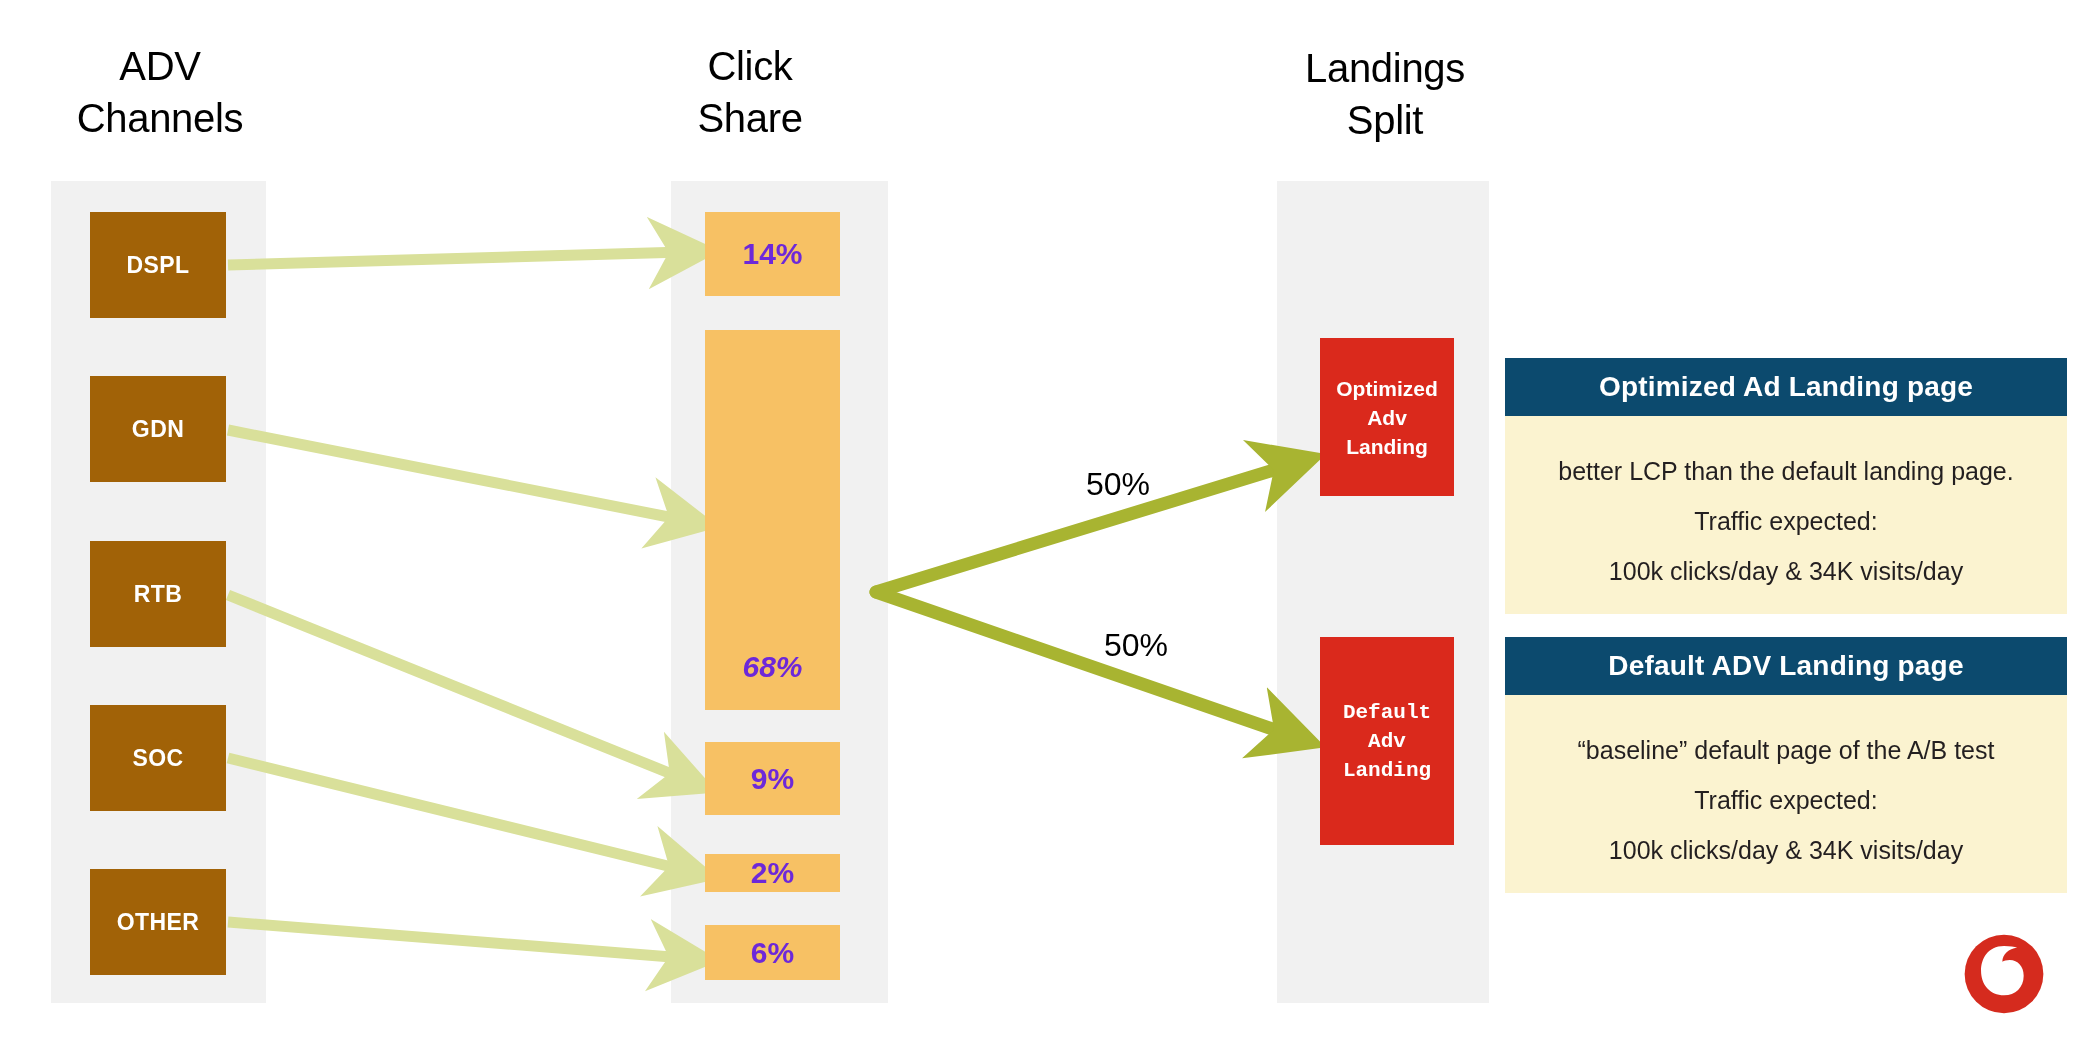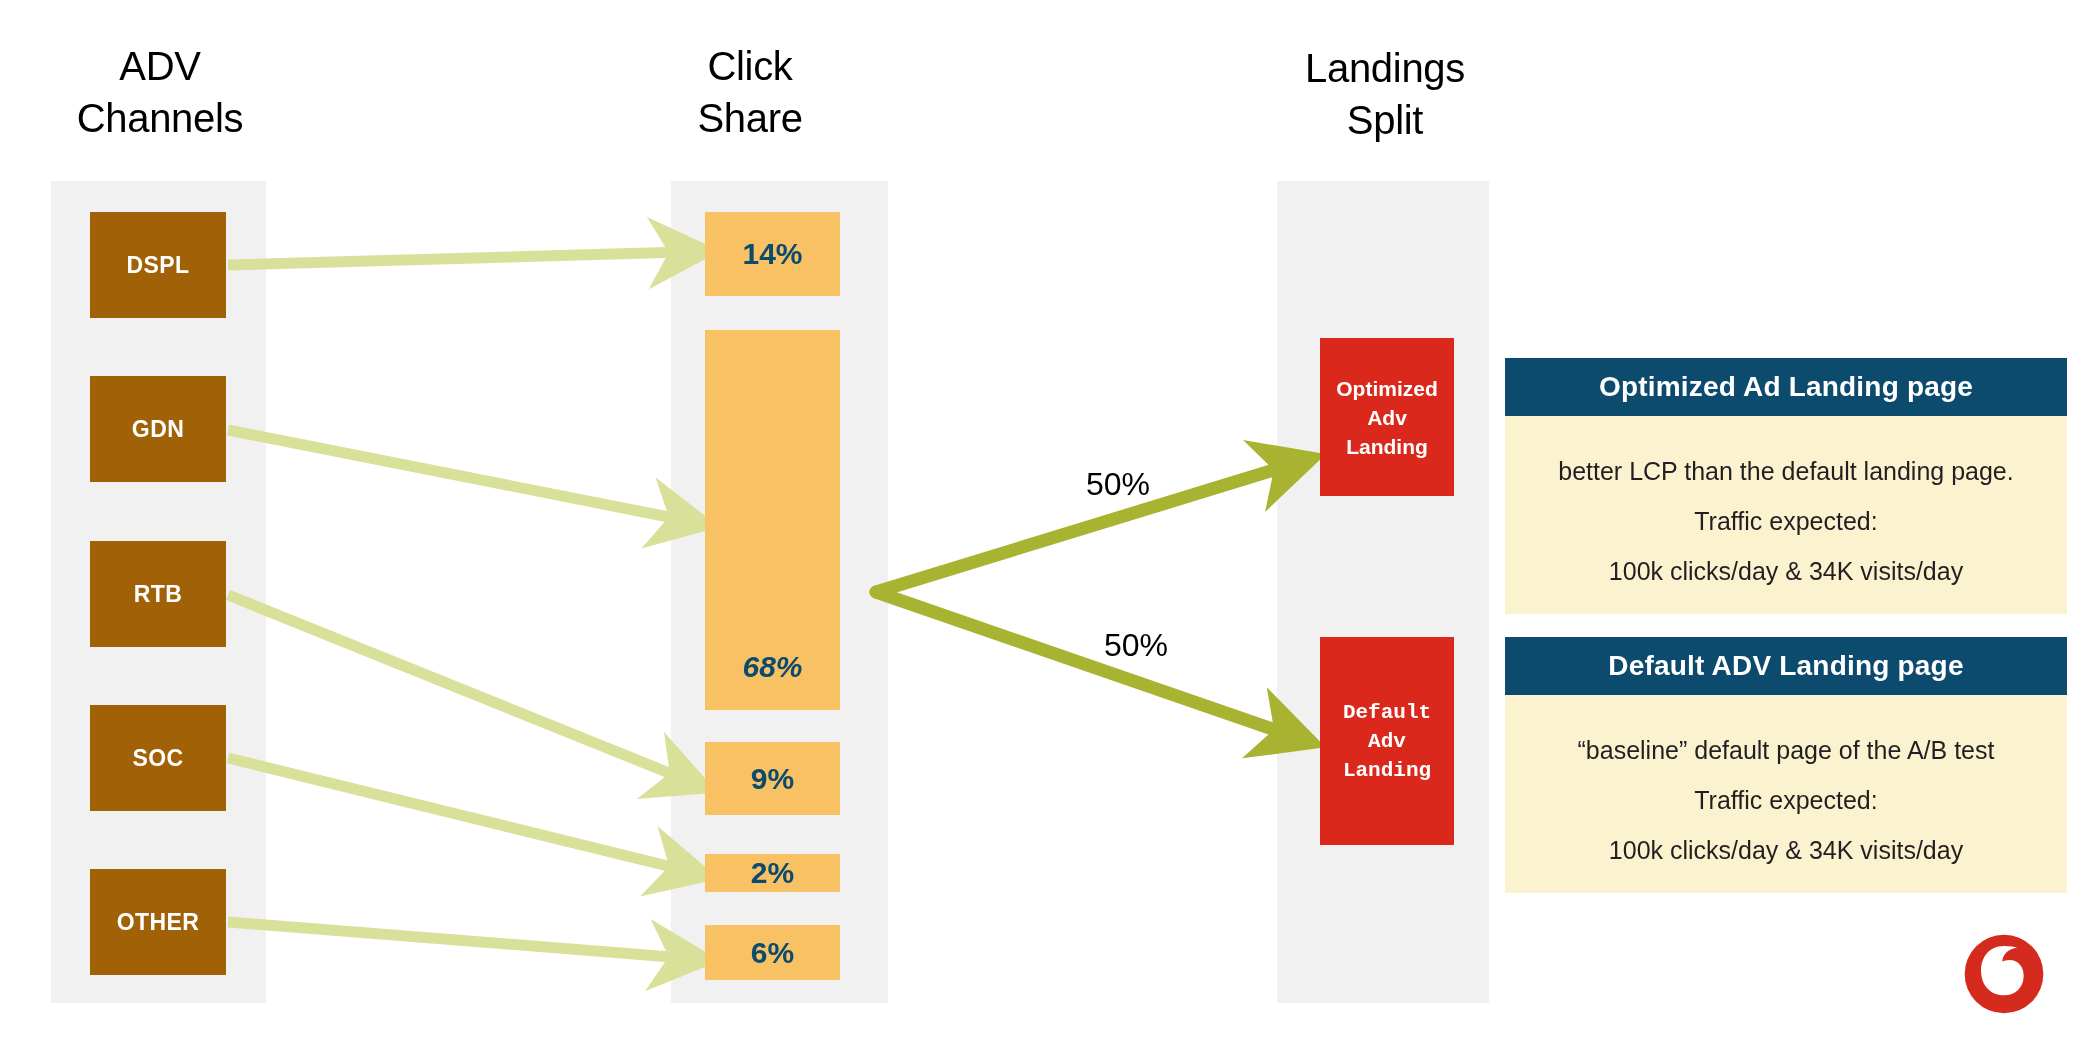--- a/index.html
+++ b/index.html
@@ -57,21 +57,21 @@
     align-items: center;
     justify-content: center;
   }
 
   
   .share-bar {
     position: absolute;
     left: 705px;
     width: 135px;
     background: #f7c164;
-    color: #0c4a6e;
+    color: #6d28d9;
     font-size: 30px;
     font-weight: bold;
     display: flex;
     justify-content: center;
   }
   .share-bar > span { line-height: 1; }
   .share-bar.center-v { align-items: center; }
   .share-bar.bottom-v { align-items: flex-end; padding-bottom: 28px; box-sizing: border-box; }
 
   

